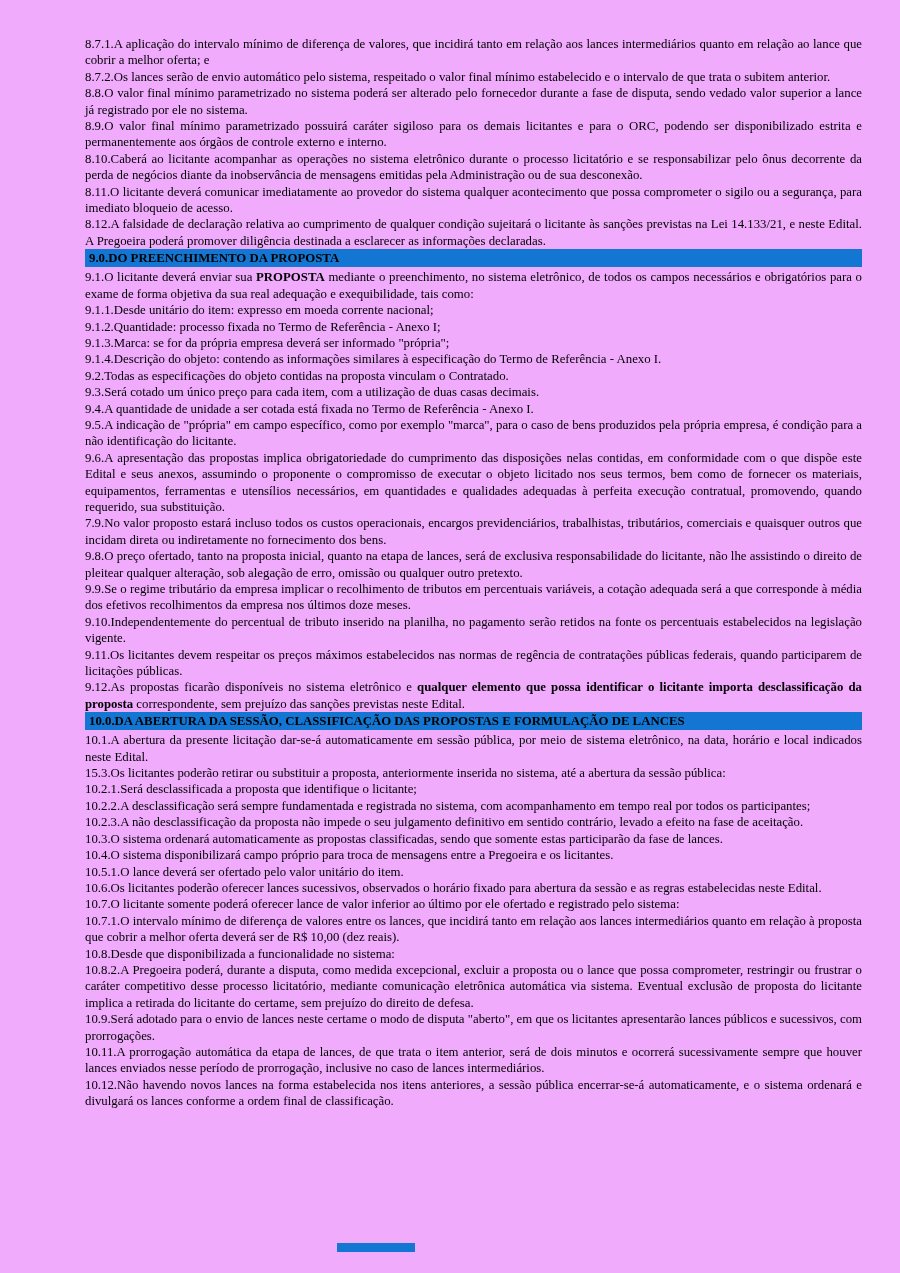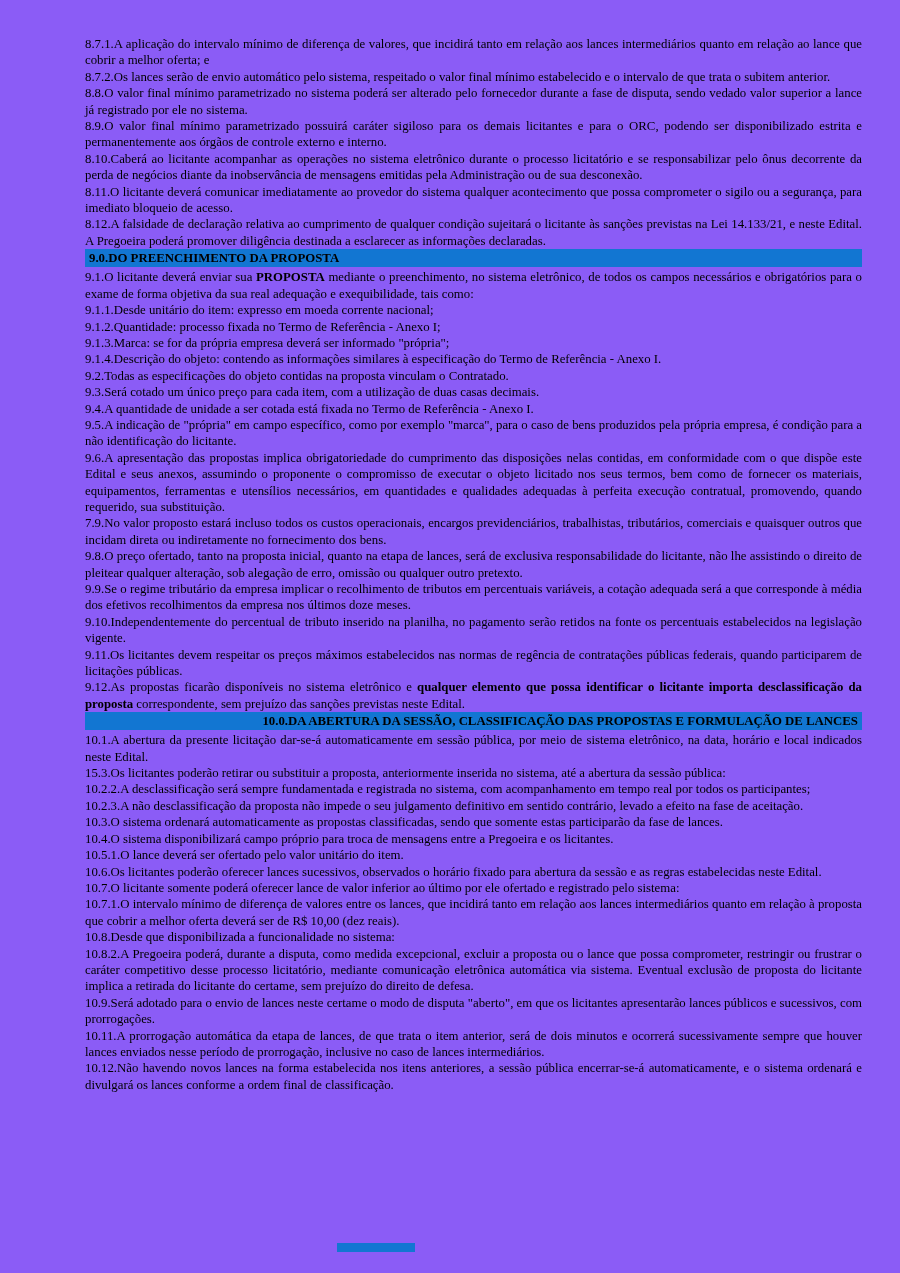--- a/index.html
+++ b/index.html
@@ -5,21 +5,21 @@
   html, body {
     margin: 0;
     padding: 0;
     background: #ffffff;
   }
   .page {
     position: relative;
     width: 900px;
     height: 1273px;
     box-sizing: border-box;
-    background: #8b5cf6;
+    background: #f0abfc;
     padding: 36px 38px 0 85px;
     font-family: "Liberation Serif", "DejaVu Serif", serif;
     color: #000000;
     overflow: hidden;
   }
   .doc-blocks p.doc {
     margin: 0;
     text-align: justify;
     font-size: 12.8px;
     line-height: 16.4px;
@@ -63,23 +63,24 @@
       <p class="doc"><span>9.3.Será cotado um único preço para cada item, com a utilização de duas casas decimais.</span></p>
       <p class="doc"><span>9.4.A quantidade de unidade a ser cotada está fixada no Termo de Referência - Anexo I.</span></p>
       <p class="doc"><span>9.5.A indicação de "própria" em campo específico, como por exemplo "marca", para o caso de bens produzidos pela própria empresa, é condição para a não identificação do licitante.</span></p>
       <p class="doc"><span>9.6.A apresentação das propostas implica obrigatoriedade do cumprimento das disposições nelas contidas, em conformidade com o que dispõe este Edital e seus anexos, assumindo o proponente o compromisso de executar o objeto licitado nos seus termos, bem como de fornecer os materiais, equipamentos, ferramentas e utensílios necessários, em quantidades e qualidades adequadas à perfeita execução contratual, promovendo, quando requerido, sua substituição.</span></p>
       <p class="doc"><span>7.9.No valor proposto estará incluso todos os custos operacionais, encargos previdenciários, trabalhistas, tributários, comerciais e quaisquer outros que incidam direta ou indiretamente no fornecimento dos bens.</span></p>
       <p class="doc"><span>9.8.O preço ofertado, tanto na proposta inicial, quanto na etapa de lances, será de exclusiva responsabilidade do licitante, não lhe assistindo o direito de pleitear qualquer alteração, sob alegação de erro, omissão ou qualquer outro pretexto.</span></p>
       <p class="doc"><span>9.9.Se o regime tributário da empresa implicar o recolhimento de tributos em percentuais variáveis, a cotação adequada será a que corresponde à média dos efetivos recolhimentos da empresa nos últimos doze meses.</span></p>
       <p class="doc"><span>9.10.Independentemente do percentual de tributo inserido na planilha, no pagamento serão retidos na fonte os percentuais estabelecidos na legislação vigente.</span></p>
       <p class="doc"><span>9.11.Os licitantes devem respeitar os preços máximos estabelecidos nas normas de regência de contratações públicas federais, quando participarem de licitações públicas.</span></p>
       <p class="doc"><span>9.12.As propostas ficarão disponíveis no sistema eletrônico e </span><span class="bold">qualquer elemento que possa identificar o licitante importa desclassificação da proposta</span><span> correspondente, sem prejuízo das sanções previstas neste Edital.</span></p>
-      <div class="sec-header" style="background: rgb(18, 118, 210); text-align: right;">10.0.DA ABERTURA DA SESSÃO, CLASSIFICAÇÃO DAS PROPOSTAS E FORMULAÇÃO DE LANCES</div>
+      <div class="sec-header" style="background: rgb(18, 118, 210);">10.0.DA ABERTURA DA SESSÃO, CLASSIFICAÇÃO DAS PROPOSTAS E FORMULAÇÃO DE LANCES</div>
       <p class="doc"><span>10.1.A abertura da presente licitação dar-se-á automaticamente em sessão pública, por meio de sistema eletrônico, na data, horário e local indicados neste Edital.</span></p>
       <p class="doc"><span>15.3.Os licitantes poderão retirar ou substituir a proposta, anteriormente inserida no sistema, até a abertura da sessão pública:</span></p>
+      <p class="doc"><span>10.2.1.Será desclassificada a proposta que identifique o licitante;</span></p>
       <p class="doc"><span>10.2.2.A desclassificação será sempre fundamentada e registrada no sistema, com acompanhamento em tempo real por todos os participantes;</span></p>
       <p class="doc"><span>10.2.3.A não desclassificação da proposta não impede o seu julgamento definitivo em sentido contrário, levado a efeito na fase de aceitação.</span></p>
       <p class="doc"><span>10.3.O sistema ordenará automaticamente as propostas classificadas, sendo que somente estas participarão da fase de lances.</span></p>
       <p class="doc"><span>10.4.O sistema disponibilizará campo próprio para troca de mensagens entre a Pregoeira e os licitantes.</span></p>
       <p class="doc"><span>10.5.1.O lance deverá ser ofertado pelo valor unitário do item.</span></p>
       <p class="doc"><span>10.6.Os licitantes poderão oferecer lances sucessivos, observados o horário fixado para abertura da sessão e as regras estabelecidas neste Edital.</span></p>
       <p class="doc"><span>10.7.O licitante somente poderá oferecer lance de valor inferior ao último por ele ofertado e registrado pelo sistema:</span></p>
       <p class="doc"><span>10.7.1.O intervalo mínimo de diferença de valores entre os lances, que incidirá tanto em relação aos lances intermediários quanto em relação à proposta que cobrir a melhor oferta deverá ser de R$ 10,00 (dez reais).</span></p>
       <p class="doc"><span>10.8.Desde que disponibilizada a funcionalidade no sistema:</span></p>
       <p class="doc"><span>10.8.2.A Pregoeira poderá, durante a disputa, como medida excepcional, excluir a proposta ou o lance que possa comprometer, restringir ou frustrar o caráter competitivo desse processo licitatório, mediante comunicação eletrônica automática via sistema. Eventual exclusão de proposta do licitante implica a retirada do licitante do certame, sem prejuízo do direito de defesa.</span></p>

